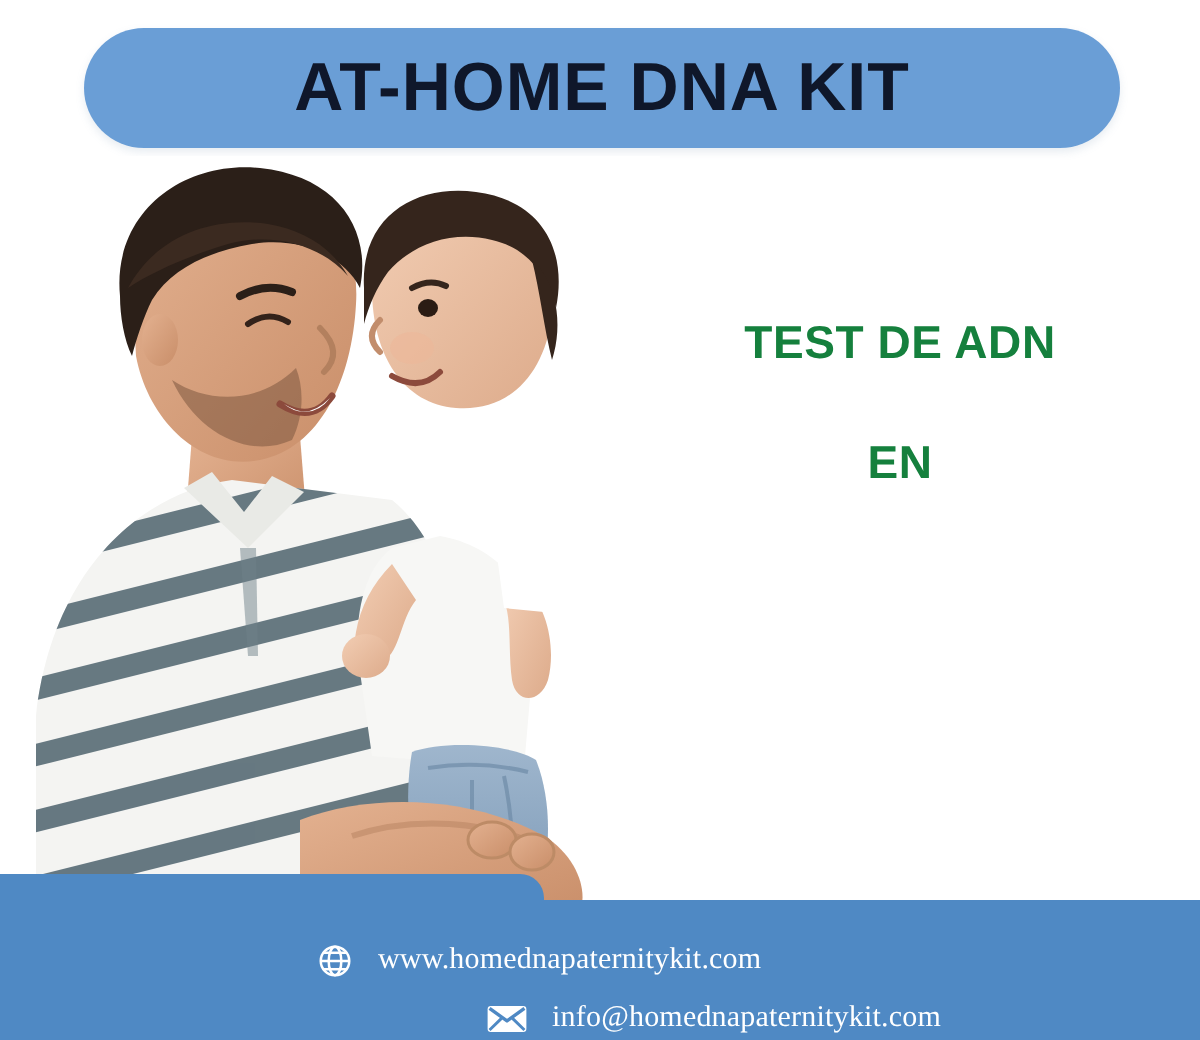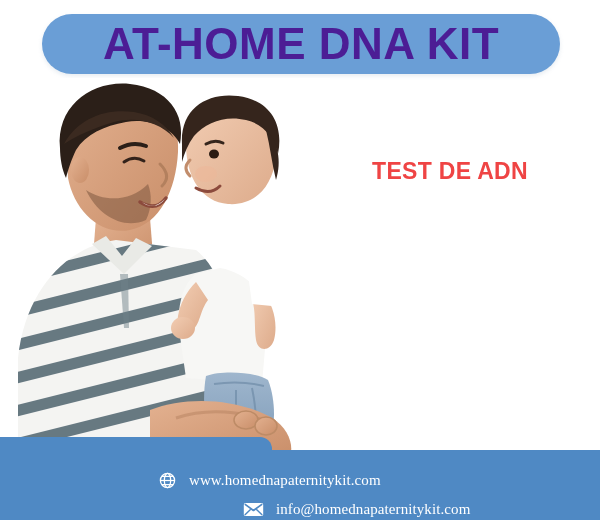--- a/index.html
+++ b/index.html
@@ -24,22 +24,22 @@
     width: 518px;
     height: 60px;
     background: #6a9ed6;
     border-radius: 30px;
     display: flex;
     align-items: center;
     justify-content: center;
     box-shadow: 0 2px 4px rgba(120,150,180,0.18);
   }
   .title-badge-text {
-    color: #4c1d95;
-    font-size: 44px;
+    color: #0f172a;
+    font-size: 34px;
     font-weight: bold;
     letter-spacing: 0.5px;
     line-height: 1;
     white-space: nowrap;
   }
 
   
   .photo {
     position: absolute;
     left: 0px;
@@ -52,21 +52,21 @@
 
   
   .headline-block {
     position: absolute;
     left: 305px;
     top: 160px;
     width: 290px;
     text-align: center;
   }
   .headline-line {
-    color: #ef4444;
+    color: #15803d;
     font-weight: bold;
     font-size: 23px;
     line-height: 1;
     letter-spacing: 0.3px;
     white-space: nowrap;
   }
   .headline-line.l1 { margin-bottom: 37px; }
   .headline-line.l2 { margin-bottom: 37px; }
 
   
@@ -219,20 +219,21 @@
 
       <g fill="url(#skinA)" stroke="#bd8b66" stroke-width="1.5">
         <ellipse cx="246" cy="342" rx="12" ry="9"></ellipse>
         <ellipse cx="266" cy="348" rx="11" ry="9"></ellipse>
       </g>
     </svg>
   </div>
 
   <div class="headline-block">
     <div class="headline-line l1">TEST DE ADN</div>
+    <div class="headline-line l2">EN</div>
   </div>
 
   <div class="footer-tab"></div>
 
   <div class="footer-bar">
     <div class="footer-inner">
 
       <div class="f-row f-row-web">
         <span class="f-icon">
           <svg width="19" height="19" viewBox="0 0 24 24" fill="none" stroke="#ffffff" stroke-width="1.6">

